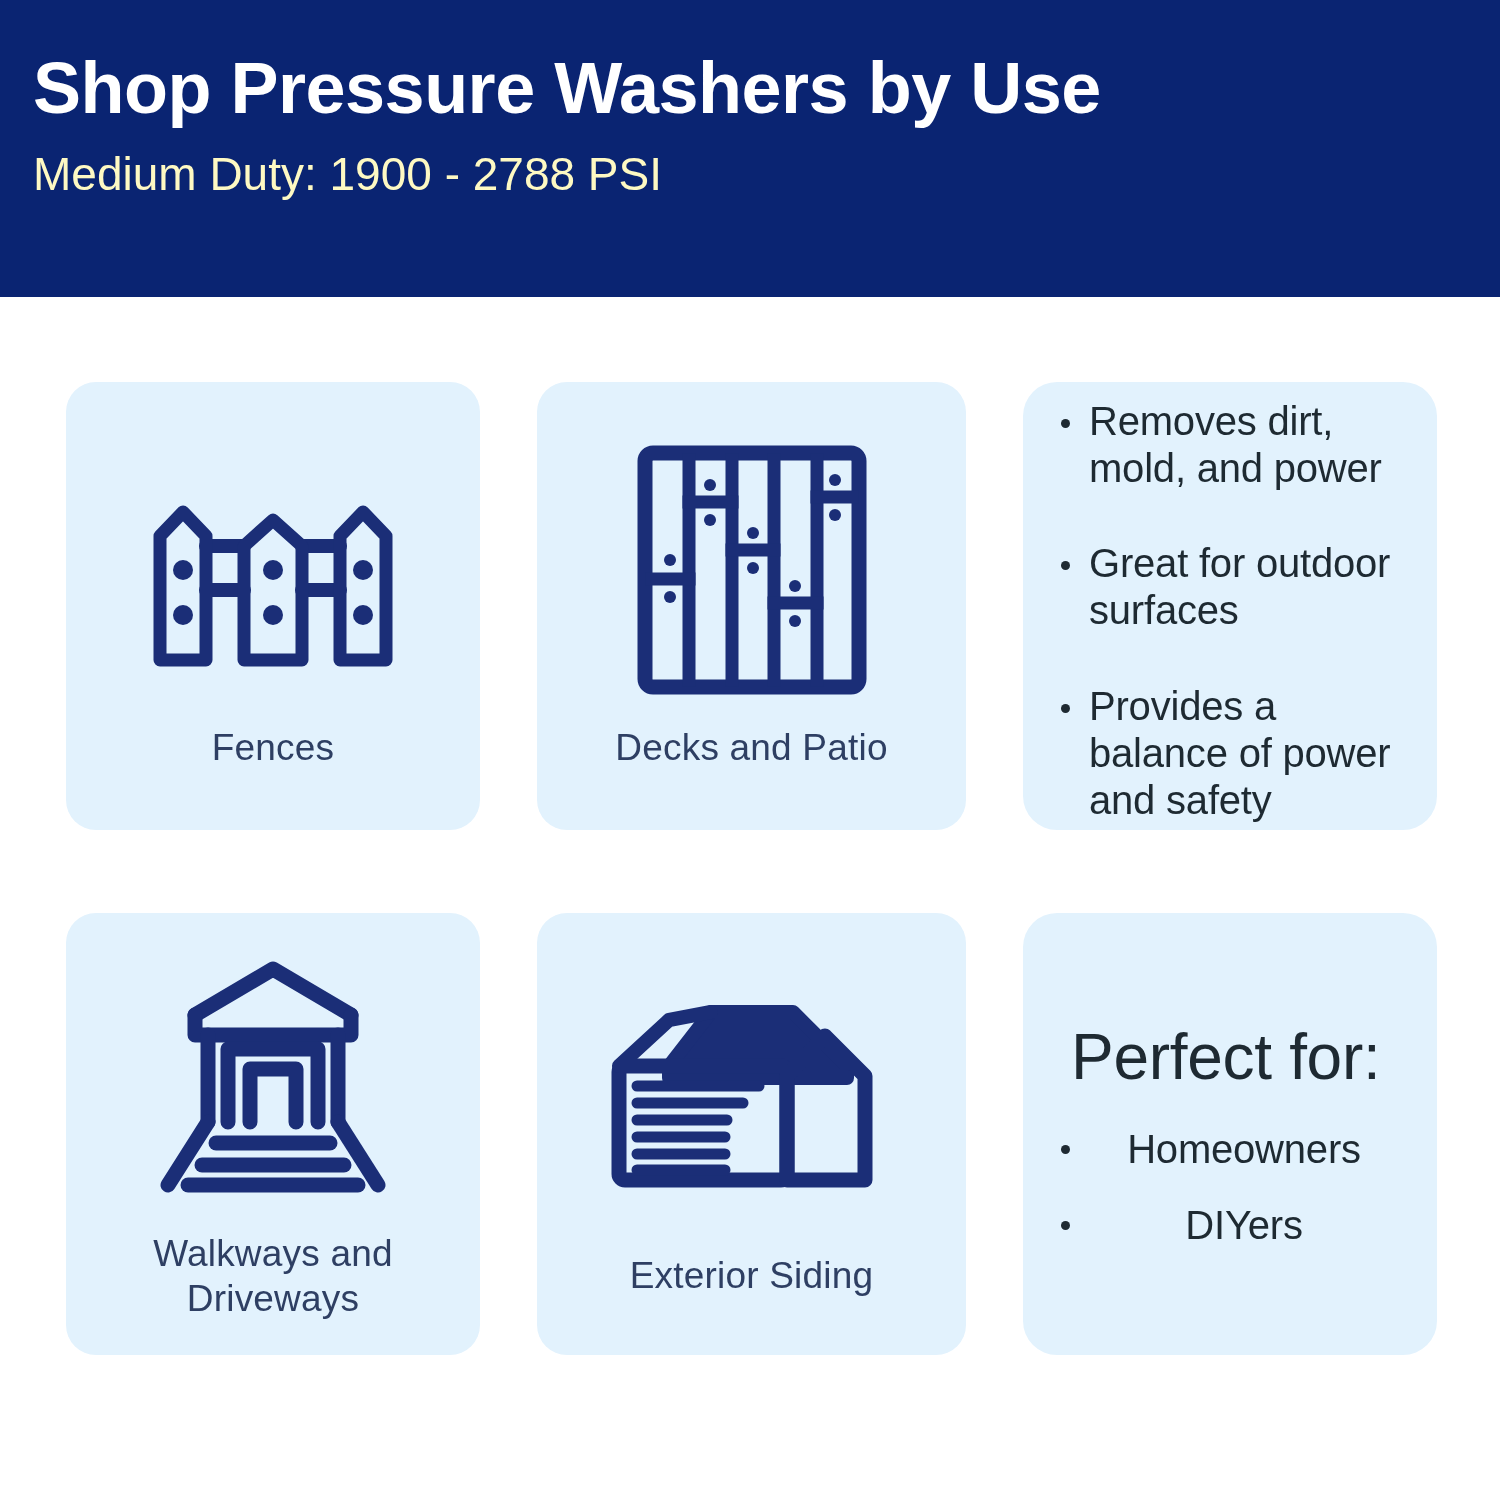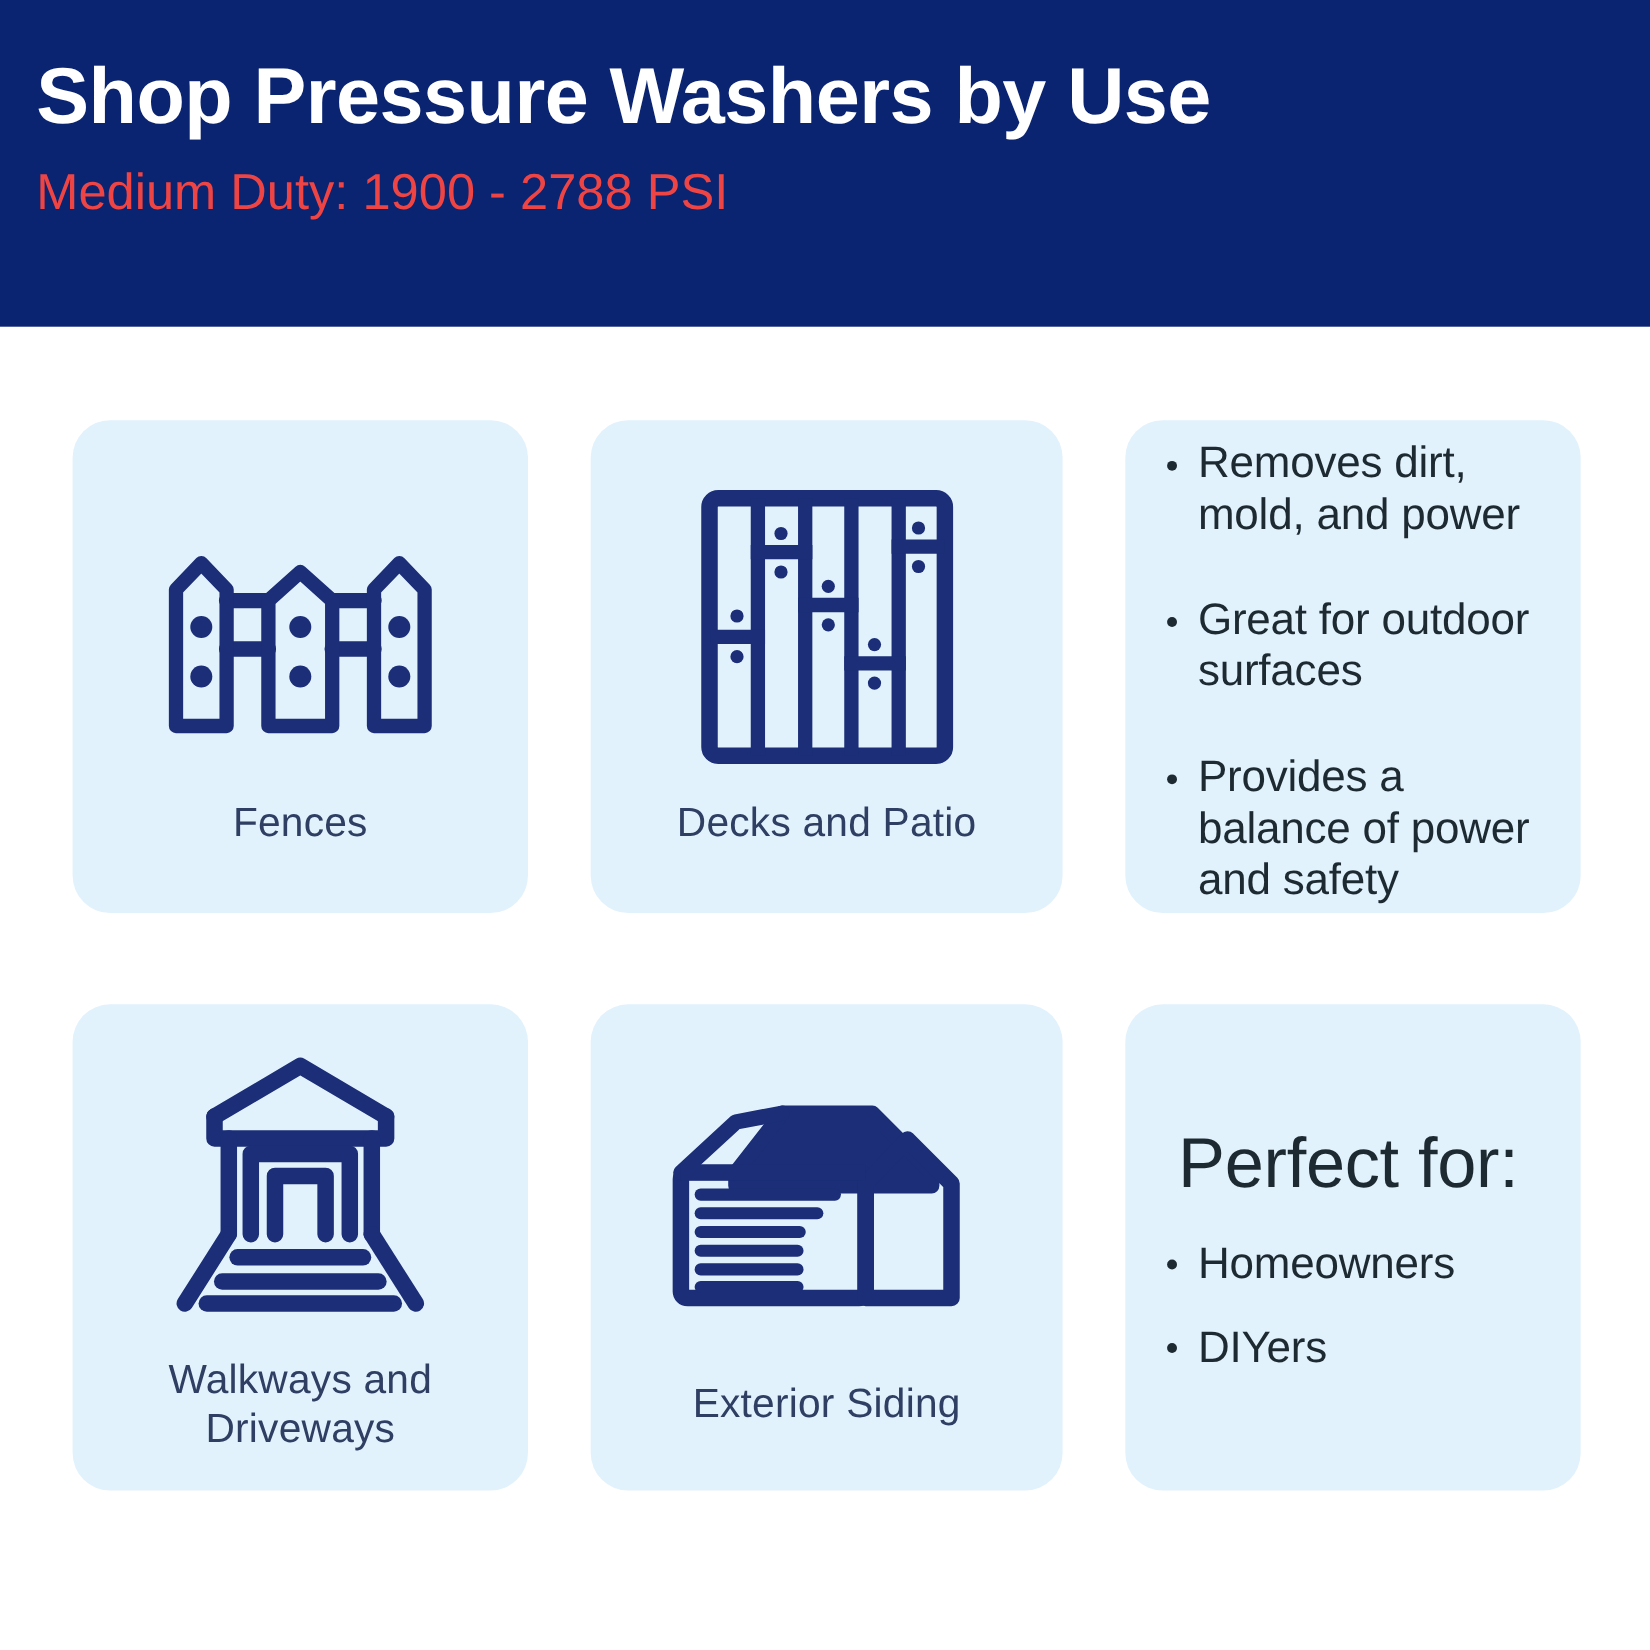--- a/index.html
+++ b/index.html
@@ -35,21 +35,21 @@
   .header-title {
     color: #FFFFFF;
     font-size: 72px;
     font-weight: bold;
     line-height: 1.02;
     letter-spacing: -0.5px;
     margin: 0;
     white-space: nowrap;
   }
   .header-subtitle {
-    color: #ef4444;
+    color: #fef9c3;
     font-size: 46px;
     font-weight: normal;
     line-height: 1.1;
     margin: 24px 0 0 0;
     white-space: nowrap;
   }
 
   
   .grid {
     position: absolute;
@@ -69,20 +69,21 @@
     position: relative;
     box-sizing: border-box;
   }
 
   .card.icon-card {
     display: flex;
     flex-direction: column;
     align-items: center;
     justify-content: center;
     padding: 30px 14px 26px 14px;
+    border-radius: 30px;
   }
 
   .icon-wrap {
     flex: 0 0 auto;
     display: flex;
     align-items: center;
     justify-content: center;
     height: 250px;
   }
   .icon-wrap svg { display: block; }
@@ -142,20 +143,21 @@
     padding: 0;
   }
   .perfect-list li {
     position: relative;
     color: #1E2A32;
     font-size: 40px;
     line-height: 1.55;
     padding-left: 32px;
     margin-bottom: 14px;
     letter-spacing: -0.2px;
+    text-align: center;
   }
   .perfect-list li:last-child { margin-bottom: 0; }
   .perfect-list li .dot {
     position: absolute;
     left: 4px;
     top: 27px;
     width: 9px;
     height: 9px;
     border-radius: 50%;
     background: #1E2A32;

